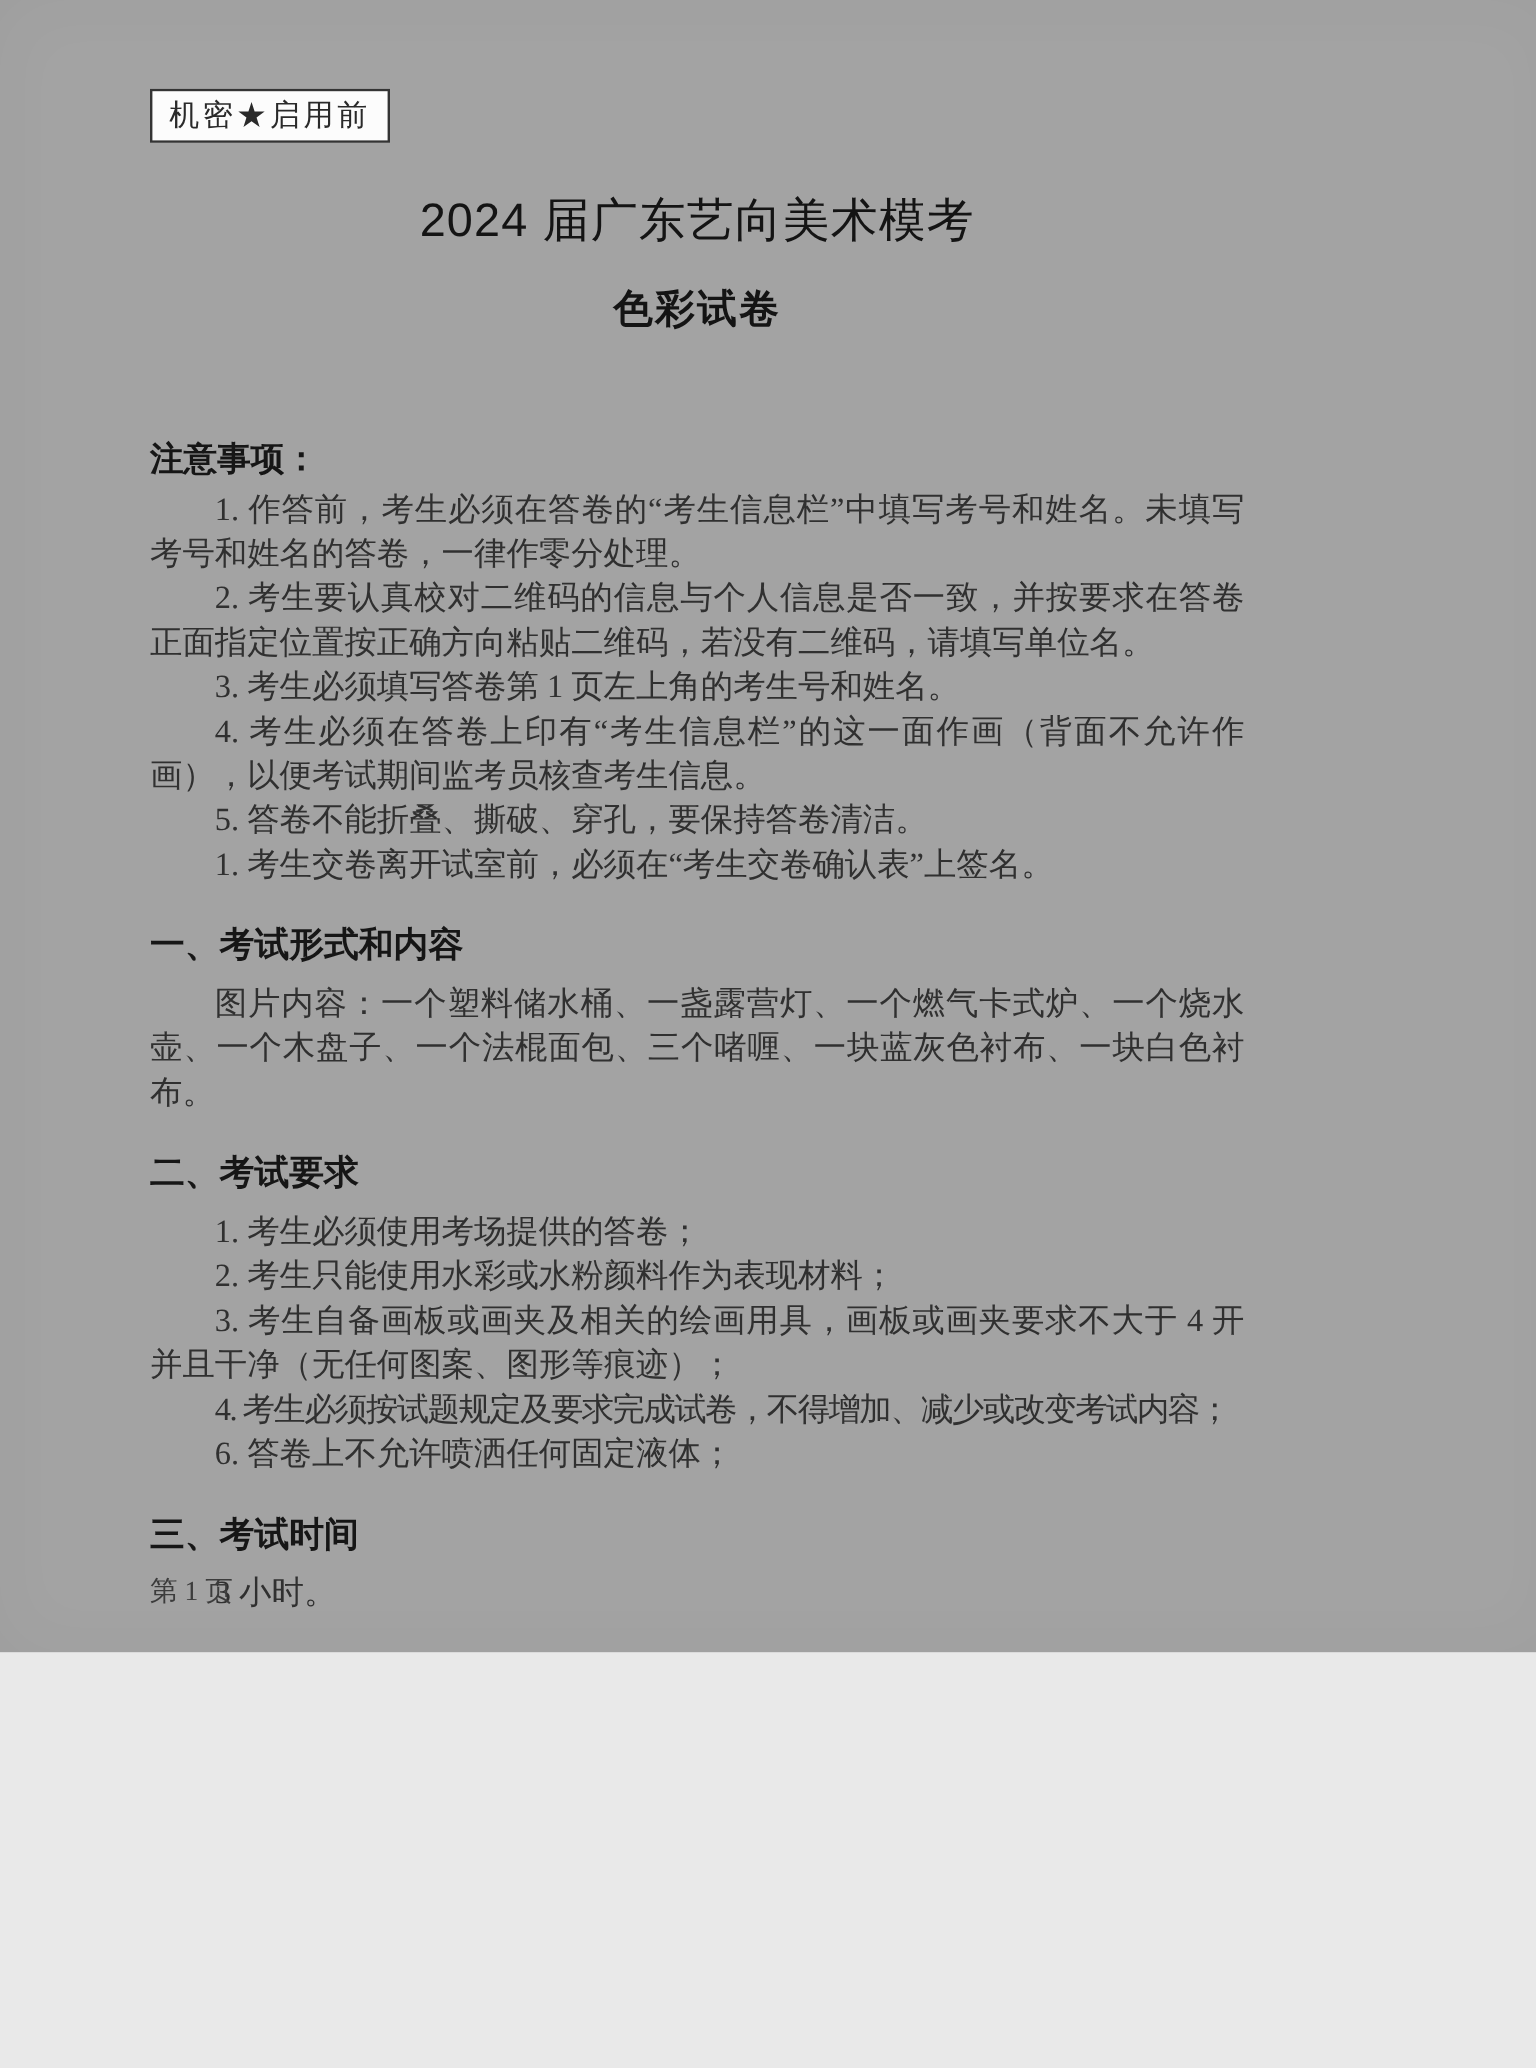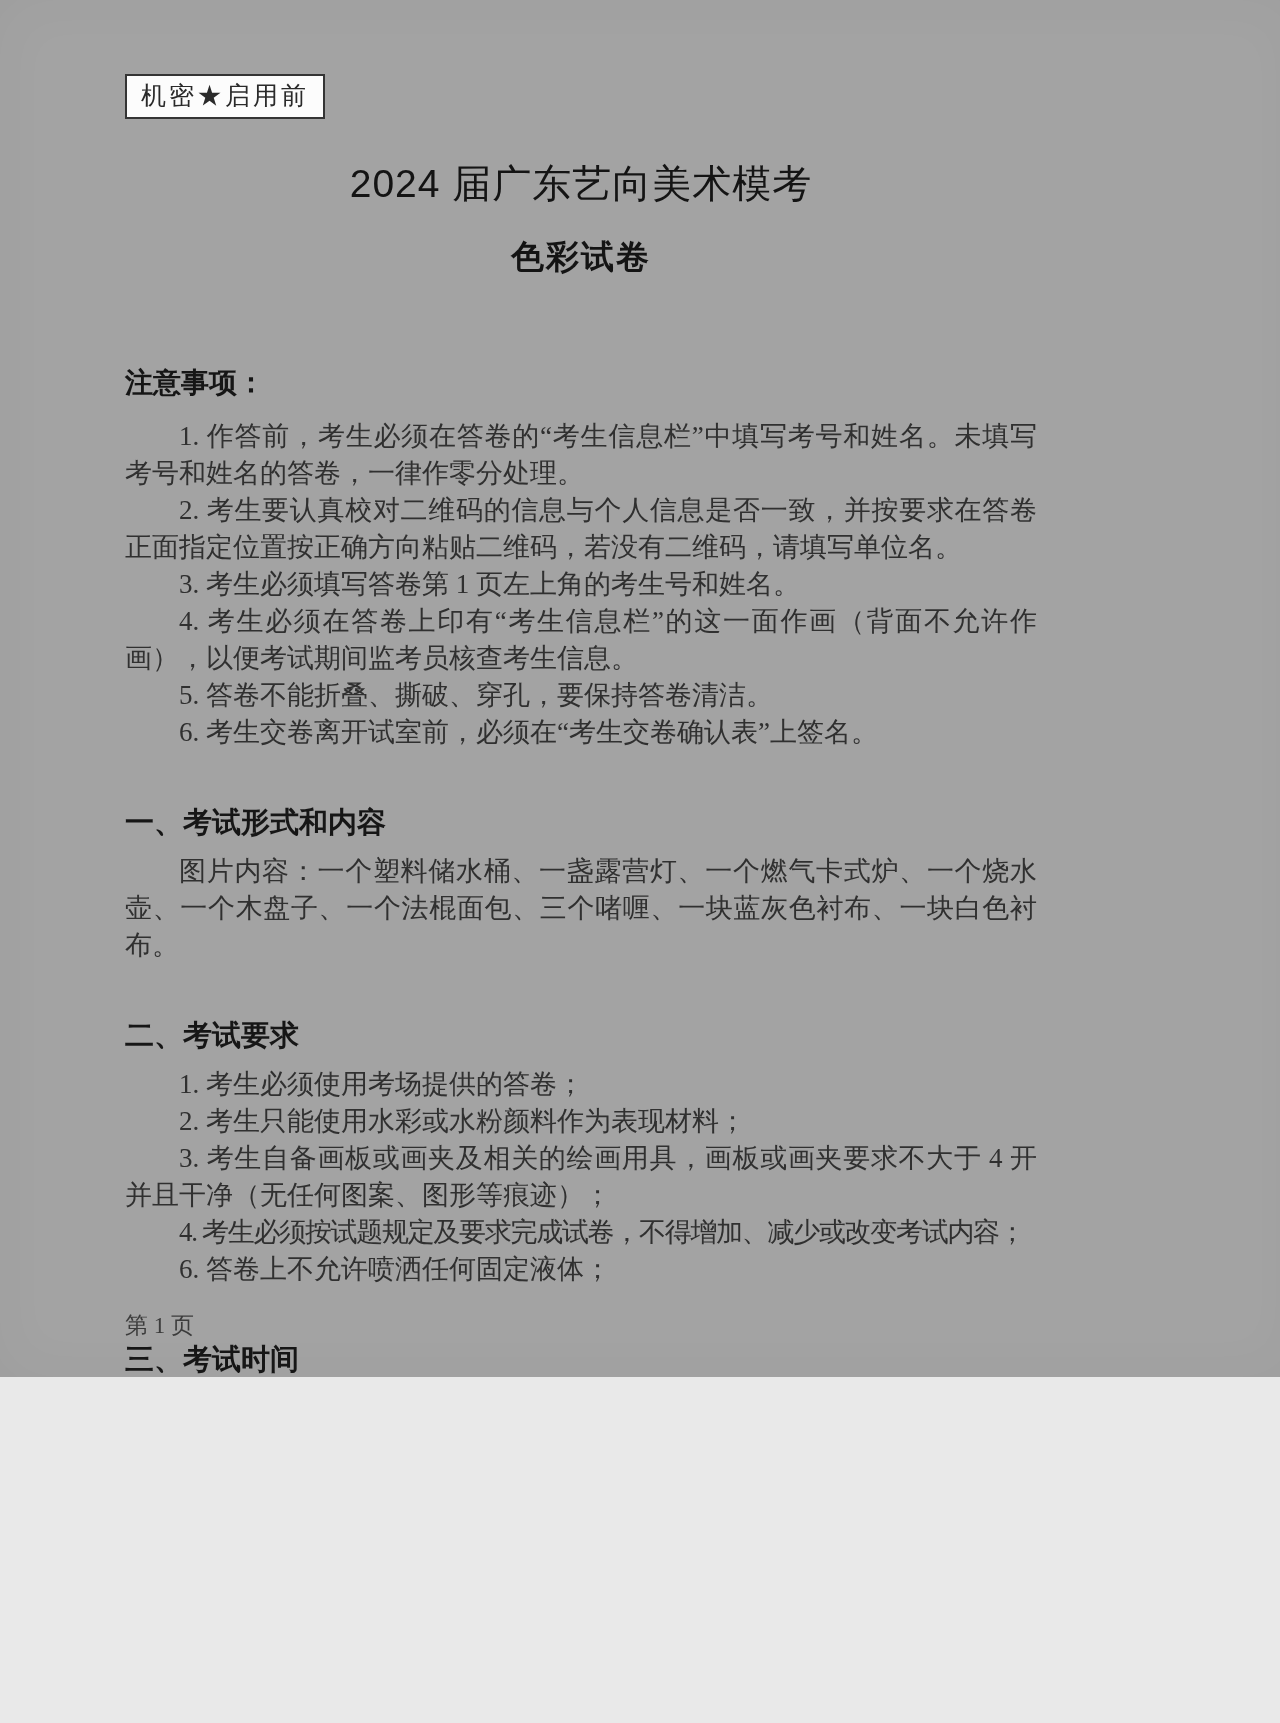--- a/index.html
+++ b/index.html
@@ -47,39 +47,39 @@
   .subtitle {
     margin: 24px 0 0 0;
     text-align: center;
     font-family: "Liberation Sans", "DejaVu Sans", sans-serif;
     font-weight: 700;
     font-size: 33px;
     letter-spacing: 2px;
     color: #141414;
   }
   .notice-heading {
-    margin: 84px 0 16px 0;
+    margin: 84px 0 4px 0;
     font-family: Liberation Sans, sans-serif;
     font-weight: 700;
     font-size: 28px;
     color: #161616;
   }
   p.body-par {
     margin: 0;
     font-size: 27px;
     line-height: 37px;
     text-indent: 2em;
     text-align: justify;
     color: #303030;
   }
   p.tight {
     letter-spacing: -1.3px;
   }
   .section {
-    margin-top: 52px;
+    margin-top: 29px;
   }
   .section-heading {
     margin: 0 0 10px 0;
     font-family: "Liberation Sans", "DejaVu Sans", sans-serif;
     font-weight: 700;
     font-size: 29px;
     color: #161616;
   }
   .footer {
     position: absolute;
@@ -102,21 +102,21 @@
 
     <h2 class="subtitle">色彩试卷</h2>
 
     <h3 class="notice-heading">注意事项：</h3>
 
     <p class="body-par">1. 作答前，考生必须在答卷的“考生信息栏”中填写考号和姓名。未填写考号和姓名的答卷，一律作零分处理。</p>
     <p class="body-par">2. 考生要认真校对二维码的信息与个人信息是否一致，并按要求在答卷正面指定位置按正确方向粘贴二维码，若没有二维码，请填写单位名。</p>
     <p class="body-par">3. 考生必须填写答卷第 1 页左上角的考生号和姓名。</p>
     <p class="body-par">4. 考生必须在答卷上印有“考生信息栏”的这一面作画（背面不允许作画），以便考试期间监考员核查考生信息。</p>
     <p class="body-par">5. 答卷不能折叠、撕破、穿孔，要保持答卷清洁。</p>
-    <p class="body-par">6. 考生交卷离开试室前，必须在“考生交卷确认表”上签名。</p>
+    <p class="body-par">1. 考生交卷离开试室前，必须在“考生交卷确认表”上签名。</p>
 
     <div class="section">
       <h3 class="section-heading">一、考试形式和内容</h3>
       <p class="body-par">图片内容：一个塑料储水桶、一盏露营灯、一个燃气卡式炉、一个烧水壶、一个木盘子、一个法棍面包、三个啫喱、一块蓝灰色衬布、一块白色衬布。</p>
     </div>
 
     <div class="section">
       <h3 class="section-heading">二、考试要求</h3>
       <p class="body-par">1. 考生必须使用考场提供的答卷；</p>
       <p class="body-par">2. 考生只能使用水彩或水粉颜料作为表现材料；</p>

